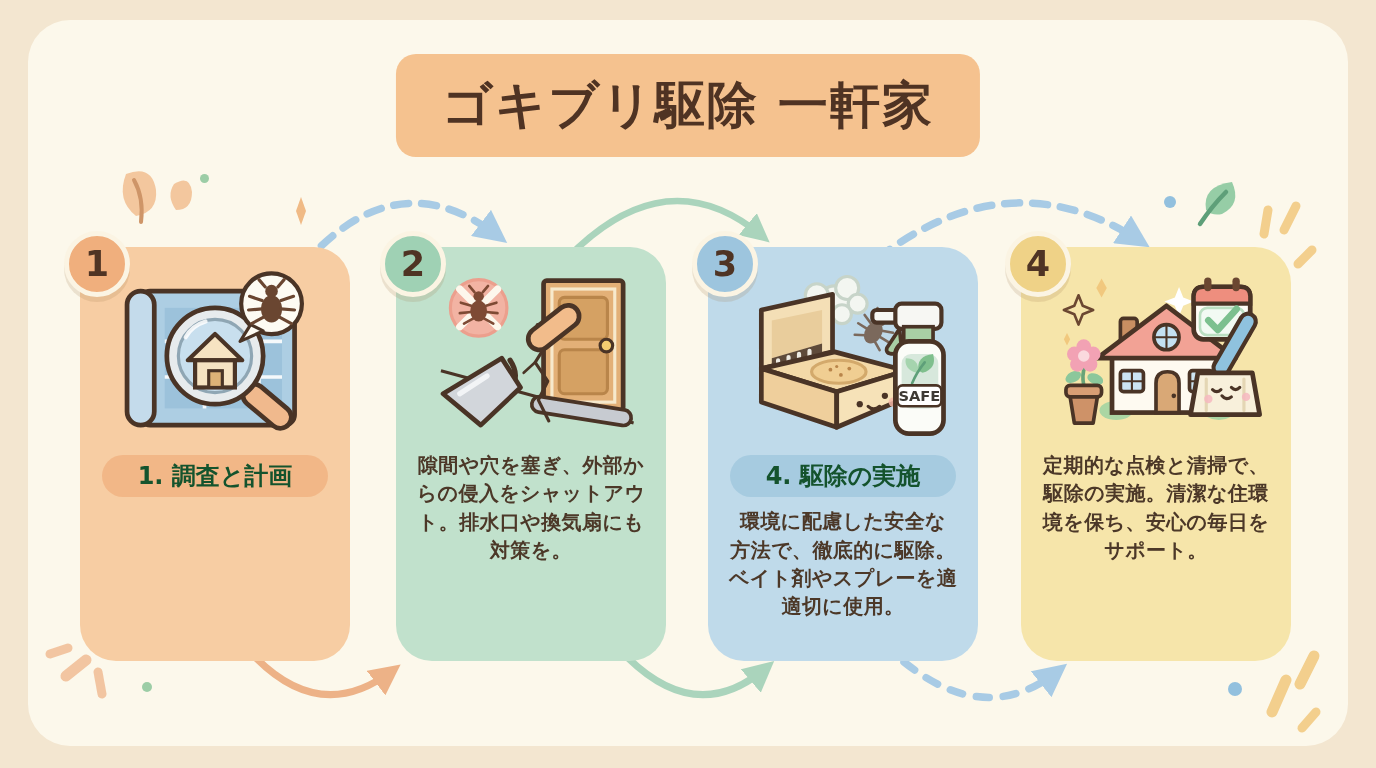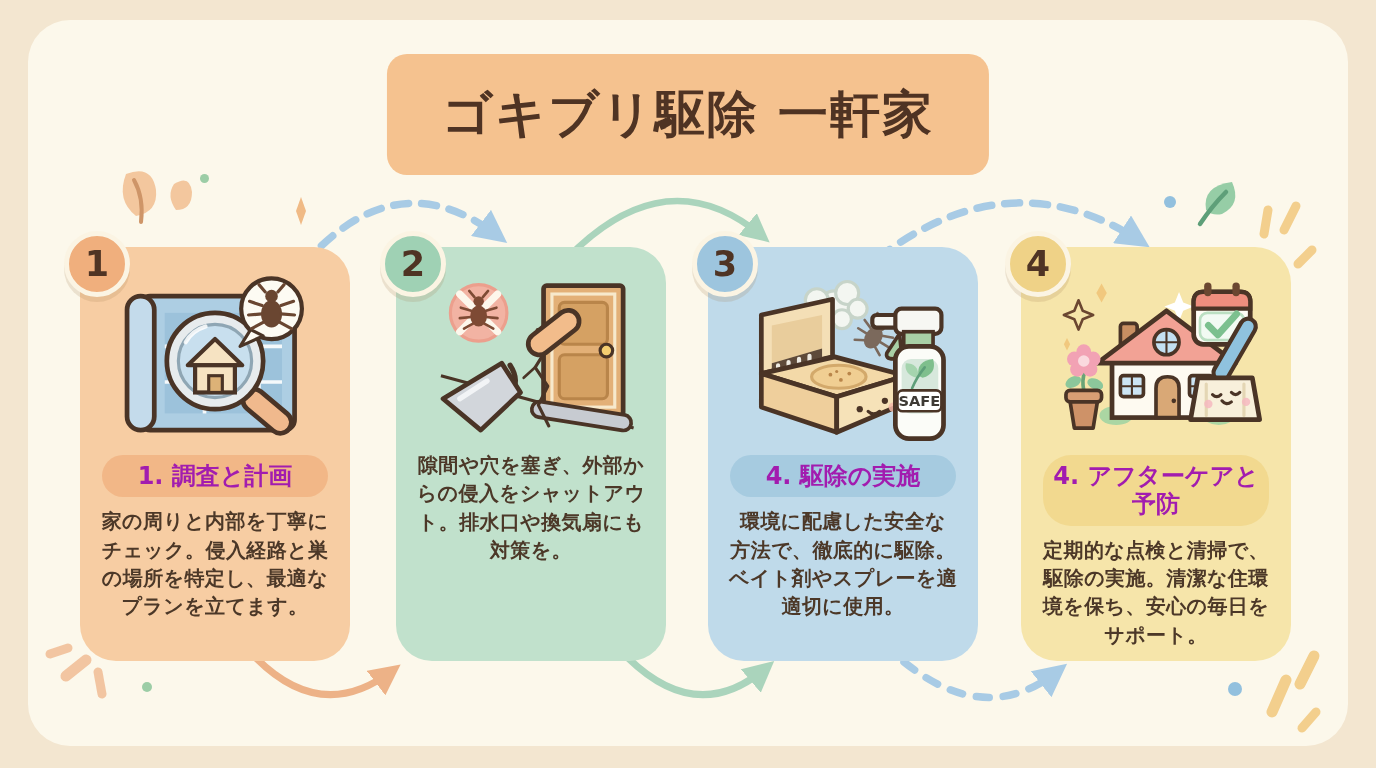--- a/index.html
+++ b/index.html
@@ -12,46 +12,46 @@
   .panel{
     position:absolute;left:28px;right:28px;top:20px;bottom:22px;
     background:#FCF8EB;border-radius:42px;
   }
   .title-banner{
     position:absolute;left:50%;top:54px;transform:translateX(-50%);
     background:#F5C28F;border-radius:20px;
     padding:10px 38px;white-space:nowrap;
   }
   .title-banner h1{
-    margin:17px;font-size:50px;font-weight:bold;color:#4F3323;letter-spacing:2px;
+    margin:8px;font-size:50px;font-weight:bold;color:#4F3323;letter-spacing:2px;
   }
   .arrows,.deco{position:absolute;pointer-events:none;}
   .card{
     position:absolute;top:247px;width:270px;height:414px;
     border-radius:36px;box-sizing:border-box;
   }
   .card.step1{left:80px;background:#F7CDA3;}
   .card.step2{left:396px;background:#C1E1CC;}
   .card.step3{left:708px;background:#BFDAEA;}
   .card.step4{left:1021px;background:#F6E5AA;}
   .badge{
     position:absolute;top:-16px;left:-16px;width:56px;height:56px;border-radius:50%;
     border:5px solid #FBF4E3;display:flex;align-items:center;justify-content:center;
     font-size:35px;font-weight:bold;color:#4F3424;
     box-shadow:0 5px 0 rgba(160,120,80,0.18);
   }
   .step1 .badge{background:#F0AF7D;}
   .step2 .badge{background:#9FD1B4;}
   .step3 .badge{background:#9DC5DE;}
   .step4 .badge{background:#EFD287;}
-  .icon-box{height:188px;display:flex;align-items:flex-end;justify-content:center;padding-top:14px;}
+  .icon-box{height:188px;display:flex;align-items:center;justify-content:center;padding-top:14px;}
   .icon-box svg{width:216px;height:178px;}
   .pill{
     margin:6px 22px 8px;border-radius:28px;padding:7px 8px;
-    text-align:center;font-size:24px;font-weight:bold;color:#a21caf;
+    text-align:center;font-size:24px;font-weight:bold;color:#14532d;
     line-height:1.18;white-space:pre-line;
   }
   .step1 .pill{background:#F2B787;}
   .step2 .pill{background:#A9D5B9;}
   .step3 .pill{background:#A6CBE0;}
   .step4 .pill{background:#F2D98F;}
   .card-body{
     padding:2px 8px 0;text-align:center;
     font-size:20px;font-weight:600;line-height:1.42;color:#4C3828;
     white-space:pre-line;letter-spacing:0.4px;
@@ -145,24 +145,20 @@
       <g>
         <circle cx="154" cy="36" r="29" fill="#FDFBF3" stroke="#4A3426" stroke-width="4"></circle>
         <polygon points="134,56 124,72 146,62" fill="#FDFBF3" stroke="#4A3426" stroke-width="3" stroke-linejoin="round"></polygon>
         <ellipse cx="154" cy="41" rx="10" ry="13" fill="#6A4631"></ellipse>
         <circle cx="154" cy="24" r="6" fill="#6A4631"></circle>
         <path d="M148 20 l-6 -7 M160 20 l6 -7 M145 33 l-12 -4 M145 41 l-13 1 M146 49 l-11 6 M163 33 l12 -4 M163 41 l13 1 M162 49 l11 6" stroke="#6A4631" stroke-width="3" stroke-linecap="round"></path>
       </g>
     </svg>
   </div>
   <div class="pill">1. 調査と計画</div>
-  <div class="card-body">家の周りと内部を丁寧に
-チェック。侵入経路と巣
-の場所を特定し、最適な
-プランを立てます。</div>
 </div>
 
 <div class="card step2">
   <div class="badge">2</div>
   <div class="icon-box">
     <svg viewBox="0 0 200 170">
       <g>
         <circle cx="50" cy="40" r="27" fill="#F2B3A3" stroke="#EC9F8D" stroke-width="3"></circle>
         <path d="M32 22 L68 58 M68 22 L32 58" stroke="#FDF7EC" stroke-width="7" stroke-linecap="round"></path>
         <ellipse cx="50" cy="43" rx="8" ry="10" fill="#7E4A34"></ellipse>
@@ -318,19 +314,17 @@
         <path d="M148 108 v30 M184 108 v30" stroke="#E4D6B4" stroke-width="3" stroke-linecap="round"></path>
         <g>
           <path d="M154 118 q4 4 8 0 M172 116 q4 4 8 0" stroke="#4A3426" stroke-width="3" fill="none" stroke-linecap="round"></path>
           <path d="M163 124 q4 5 9 1" stroke="#4A3426" stroke-width="3" fill="none" stroke-linecap="round"></path>
           <circle cx="150" cy="127" r="4" fill="#F6B8C0" opacity="0.85"></circle>
           <circle cx="186" cy="125" r="4" fill="#F6B8C0" opacity="0.85"></circle>
         </g>
       </g>
     </svg>
   </div>
-  <div class="pill">4. アフターケアと
-予防</div>
   <div class="card-body">定期的な点検と清掃で、
 駆除の実施。清潔な住環
 境を保ち、安心の毎日を
 サポート。</div>
 </div>
 
 </body></html>

